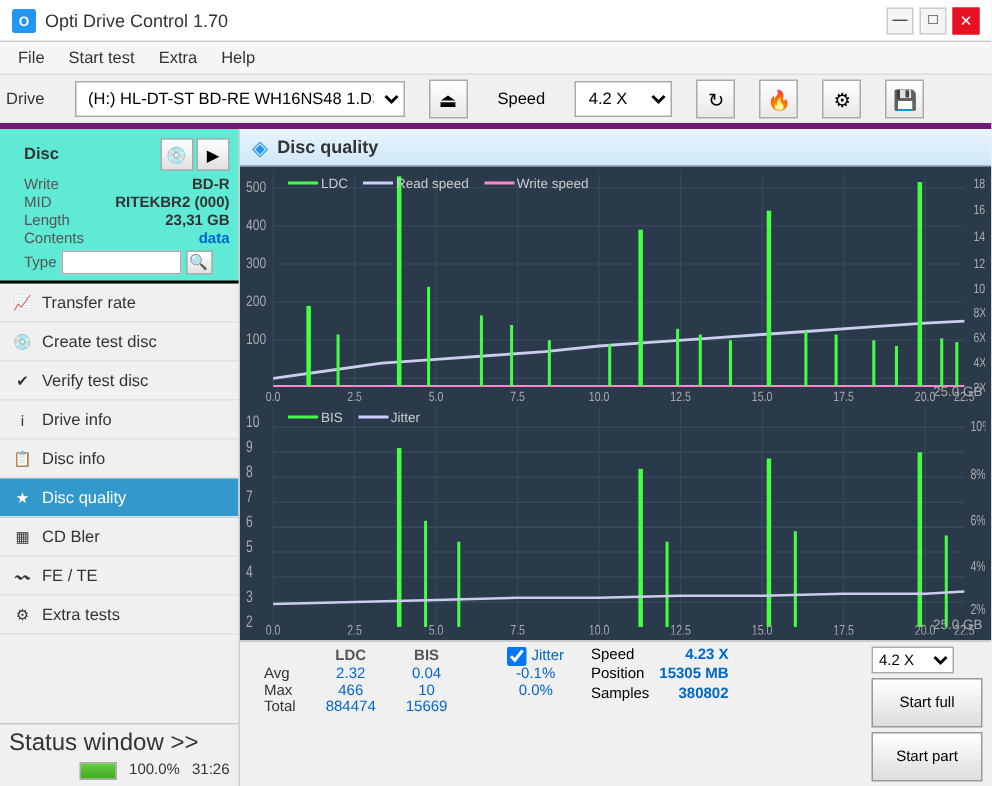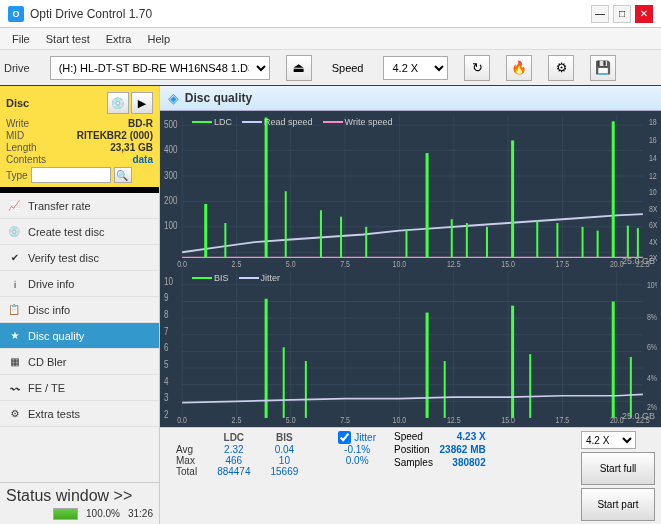--- a/index.html
+++ b/index.html
@@ -68,21 +68,21 @@
       cursor: pointer;
       color: #333;
     }
 
     
     .toolbar {
       background: #f0f0f0;
       height: 36px;
       display: flex;
       align-items: center;
-      border-bottom: 1px solid #701a75;
+      border-bottom: 4px solid #701a75;
       padding: 0 4px;
       gap: 16px;
     }
     .toolbar-label {
       font-size: 11px;
       color: #333;
       margin-right: 4px;
     }
     .drive-select {
       background: white;
@@ -124,23 +124,23 @@
       width: 160px;
       background: #f0f0f0;
       border-right: 1px solid #ccc;
       display: flex;
       flex-direction: column;
       flex-shrink: 0;
     }
 
     
     .disc-panel {
-      background: #fde047;
-      border-bottom: 6px solid #000000;
-      padding: 6px 6px 4px 6px;
+      background: #5eead4;
+      border-bottom: 2px solid #000000;
+      padding: 6px 6px 4px 16px;
     }
     .disc-header {
       display: flex;
       align-items: center;
       justify-content: space-between;
       margin-bottom: 4px;
     }
     .disc-icon-btn {
       width: 22px; height: 22px;
       border: 1px solid #aaa;
@@ -734,21 +734,21 @@
           </table>
       </div>
 
       <div class="speed-info">
         <div class="speed-row">
           <span>Speed</span>
           <span class="speed-val">4.23 X</span>
         </div>
         <div class="speed-row">
           <span>Position</span>
-          <span class="speed-val">23862 MB</span>
+          <span class="speed-val">15305 MB</span>
         </div>
         <div class="speed-row">
           <span>Samples</span>
           <span class="speed-val">380802</span>
         </div>
       </div>
 
       <div class="buttons-area">
         <select class="speed-select-small">
           <option>4.2 X</option>

